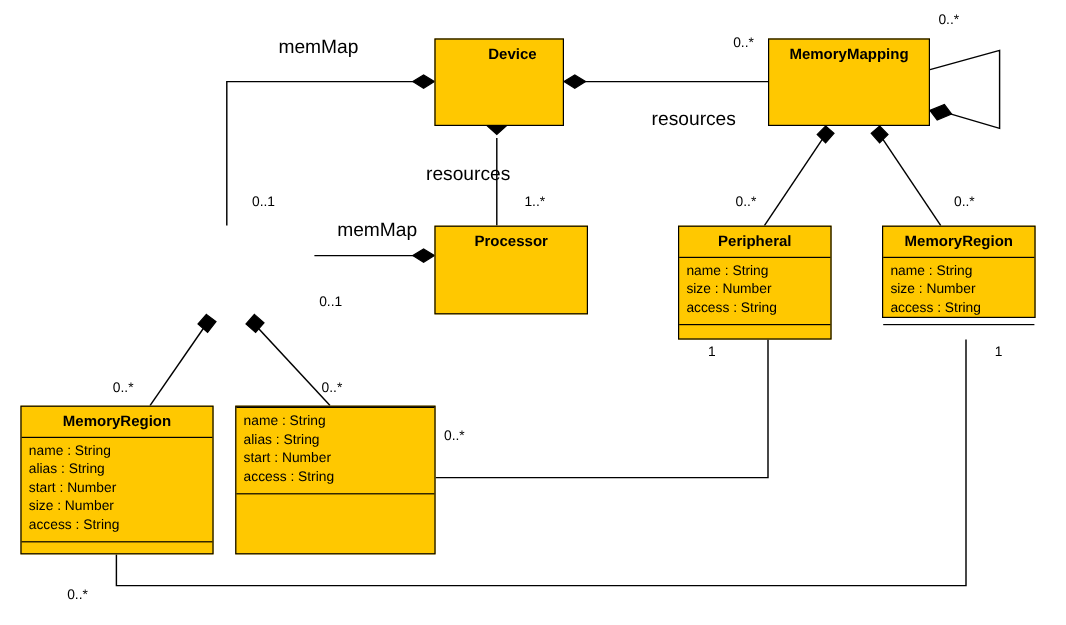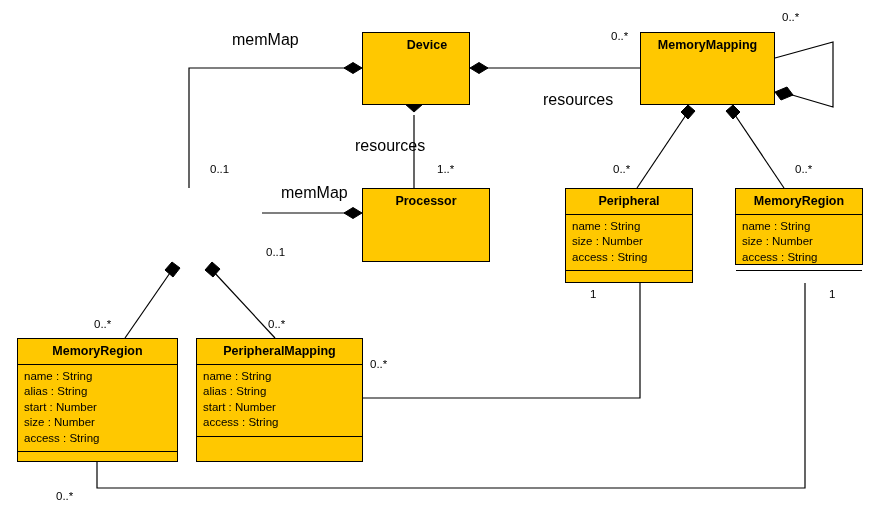--- a/index.html
+++ b/index.html
@@ -166,21 +166,20 @@
       <div class="uml-attr">name : String</div>
       <div class="uml-attr">alias : String</div>
       <div class="uml-attr">start : Number</div>
       <div class="uml-attr">size : Number</div>
       <div class="uml-attr">access : String</div>
     </div>
     <div class="uml-ops compartment-sep"></div>
   </div>
 
   <div class="uml-class" style="left:196px; top:338px; width:167px; height:124px;">
-    <div class="uml-title">PeripheralMapping</div>
     <div class="uml-attrs compartment-sep">
       <div class="uml-attr">name : String</div>
       <div class="uml-attr">alias : String</div>
       <div class="uml-attr">start : Number</div>
       <div class="uml-attr">access : String</div>
     </div>
     <div class="uml-ops compartment-sep"></div>
   </div>
 
   <div class="edge-label" style="left:232px; top:31px;">memMap</div>

